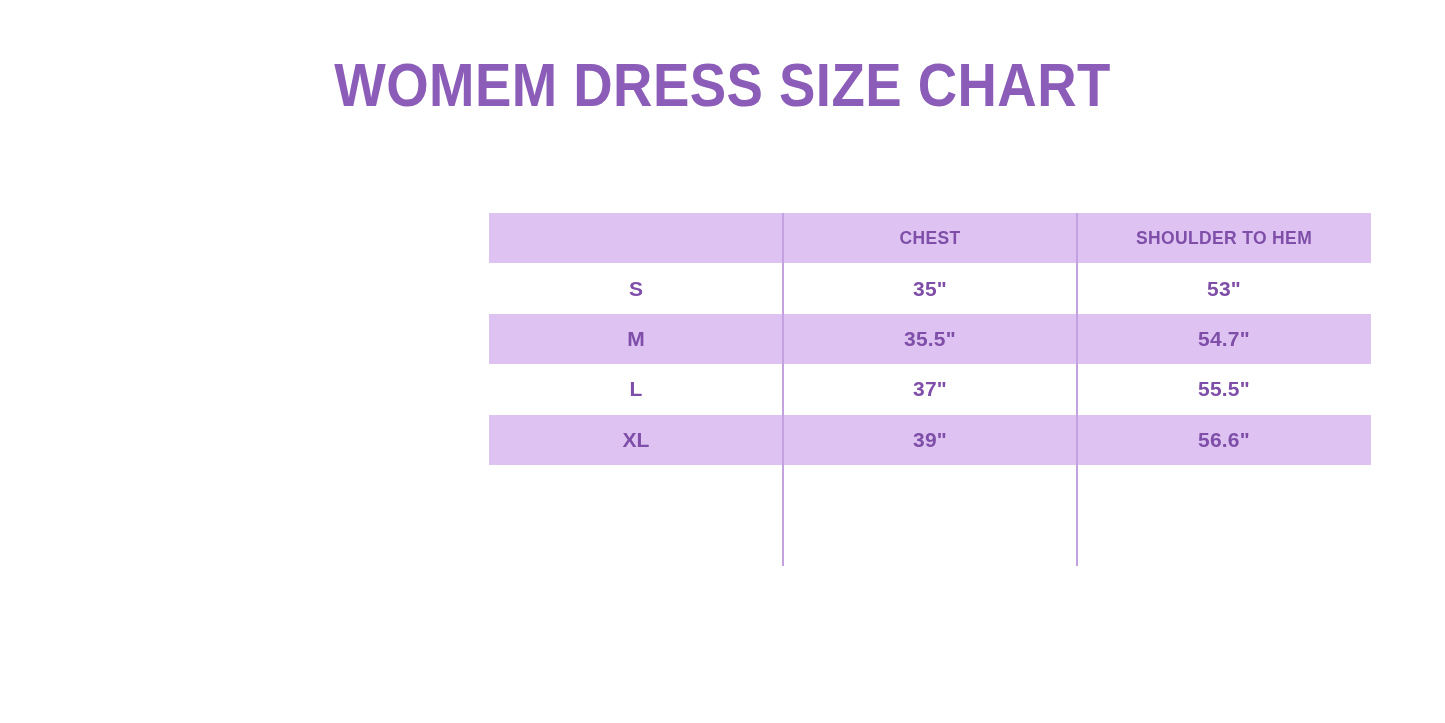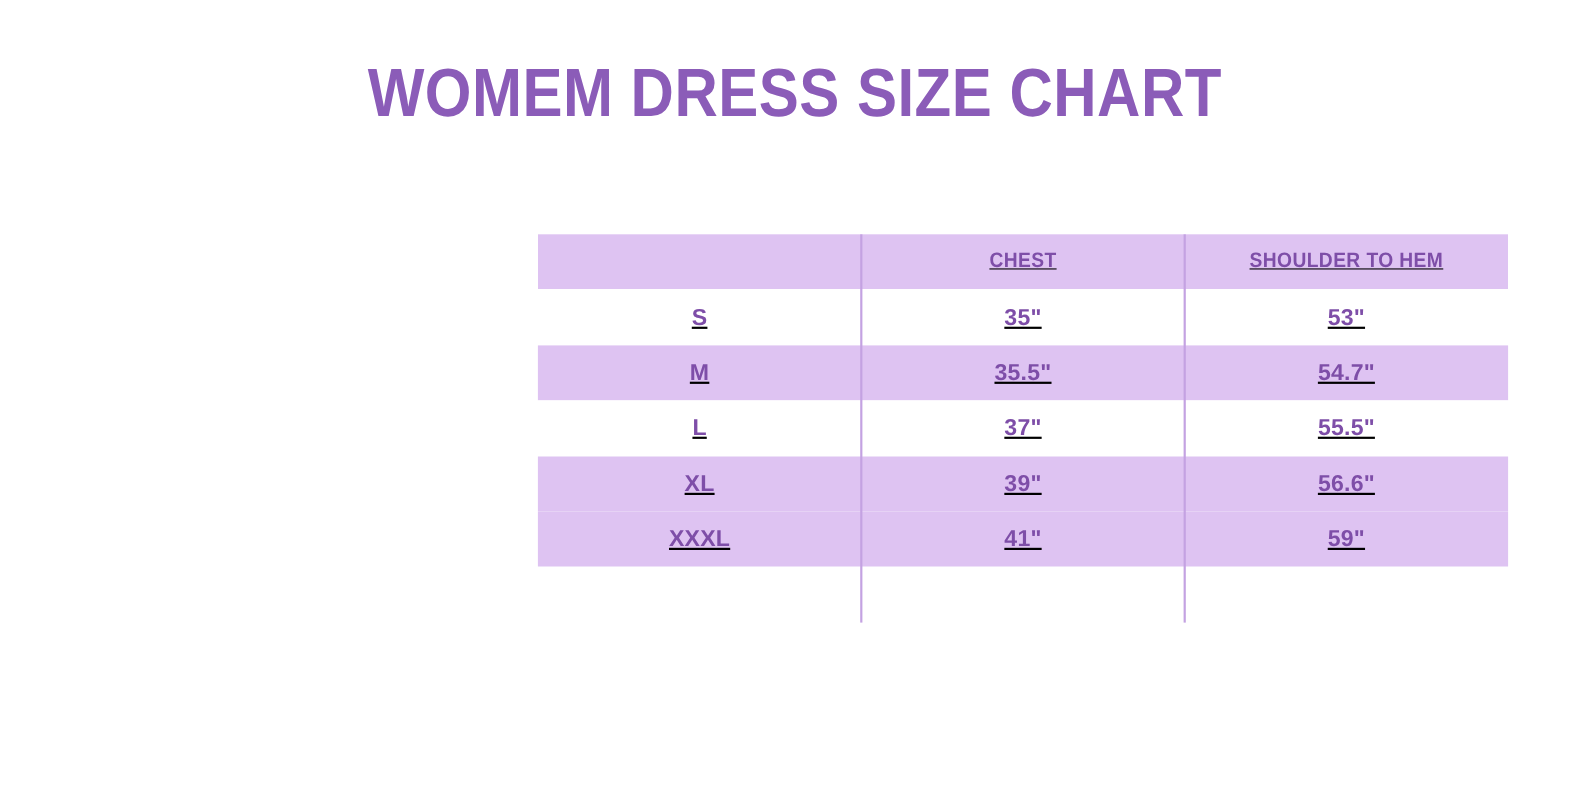--- a/index.html
+++ b/index.html
@@ -38,21 +38,20 @@
     white-space: nowrap;
   }
 
   .size-table {
     position: absolute;
     left: 489px;
     top: 213px;
     width: 882px;
     border-collapse: collapse;
     table-layout: fixed;
-    text-decoration: underline;
   }
 
   .size-table tr {
     height: 50.4px;
   }
 
   .size-table td,
   .size-table th {
     padding: 0;
     margin: 0;
@@ -126,24 +125,19 @@
       <tr class="row-plain">
         <td>L</td>
         <td>37"</td>
         <td>55.5"</td>
       </tr>
       <tr class="row-shaded">
         <td>XL</td>
         <td>39"</td>
         <td>56.6"</td>
       </tr>
-      <tr class="row-shaded">
-        <td>XXXL</td>
-        <td>41"</td>
-        <td>59"</td>
-      </tr>
     </tbody>
   </table>
 
   <div class="divider divider-1"></div>
   <div class="divider divider-2"></div>
 
 </div>
 
 </body></html>

